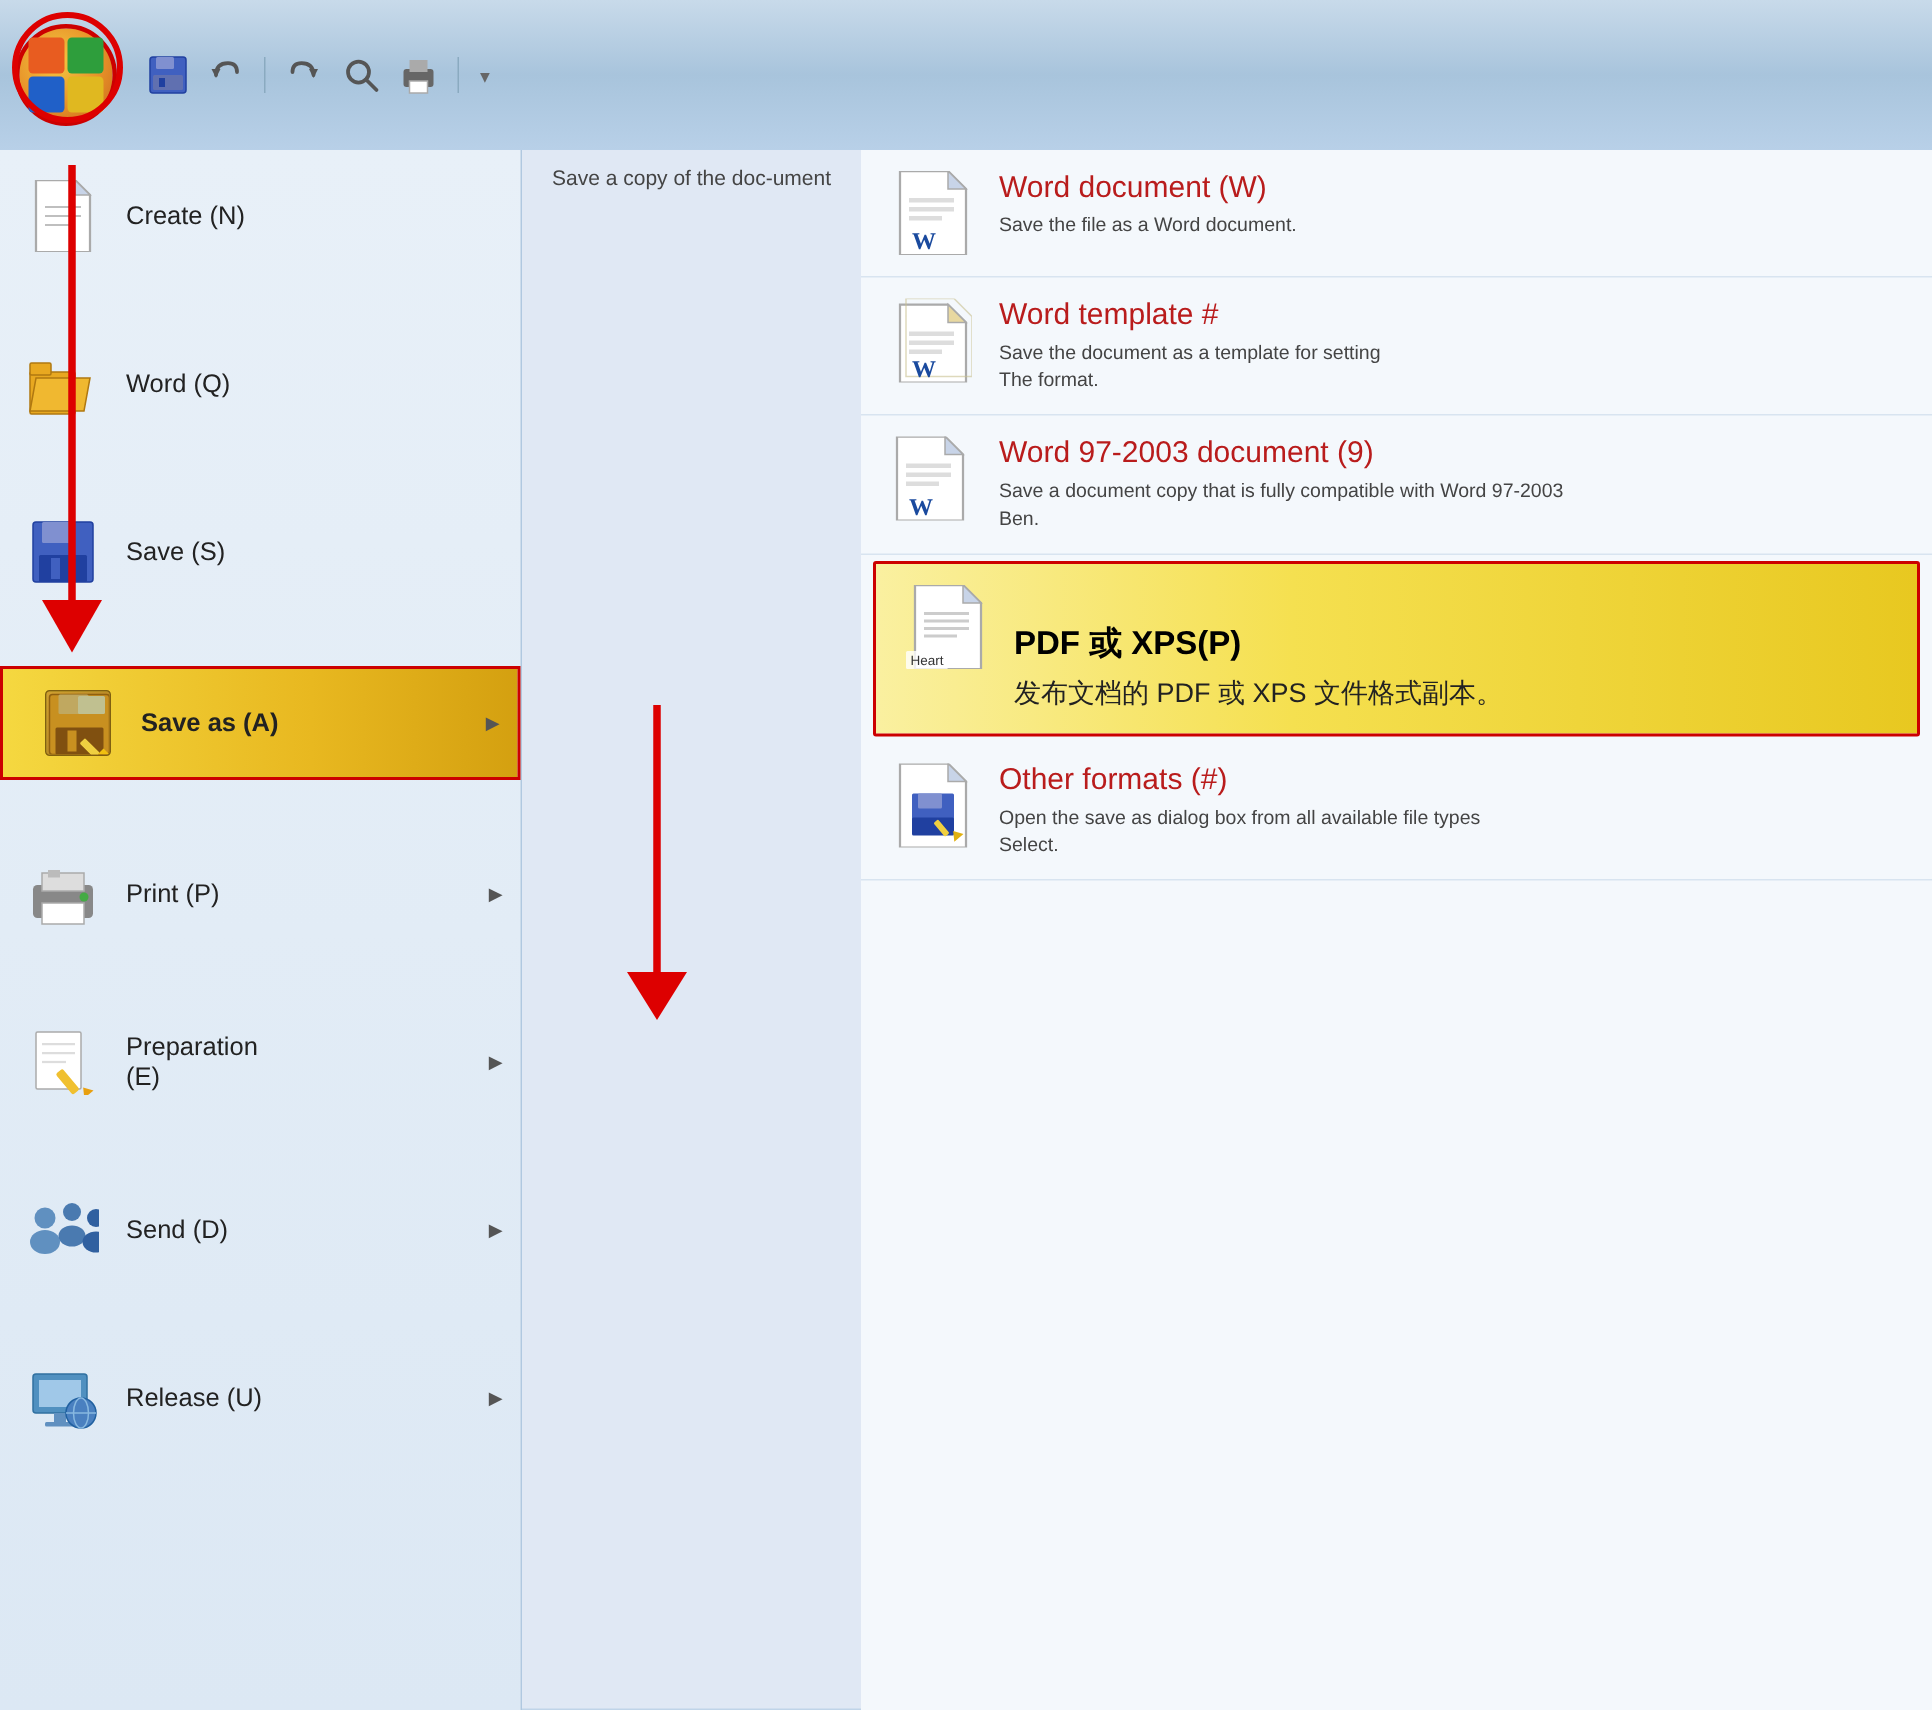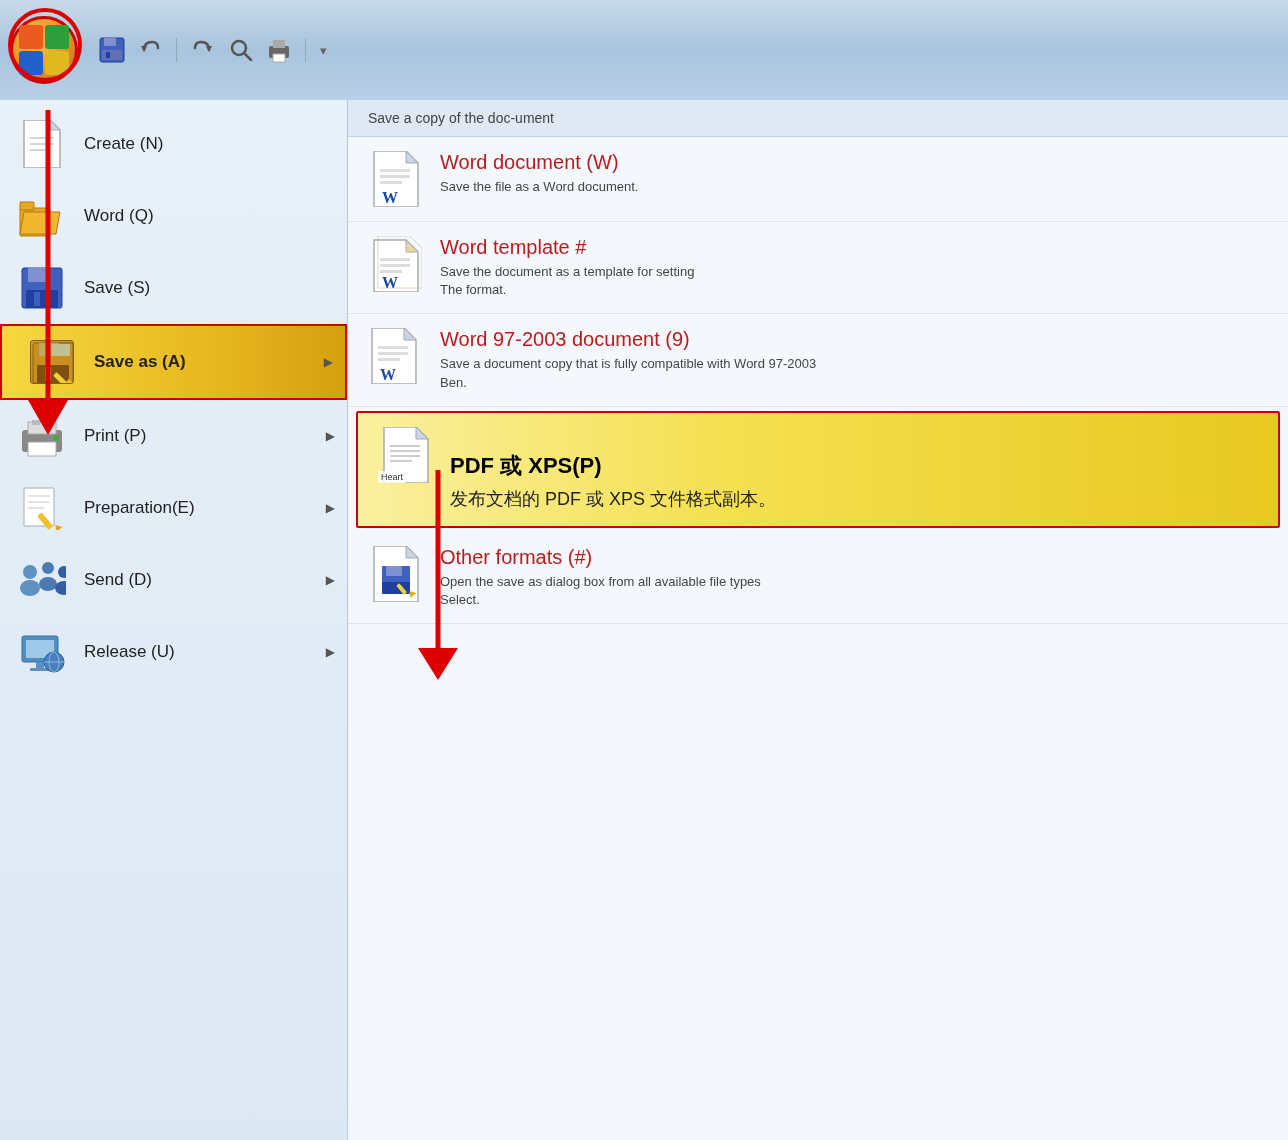--- a/index.html
+++ b/index.html
@@ -132,21 +132,21 @@
       right: 12px;
       font-size: 12px;
       color: #555;
     }
 
     
     .right-panel {
       flex: 1;
       background: #f4f8fc;
       display: flex;
-      flex-direction: column;
+      flex-direction: row;
     }
 
     .right-header {
       background: #e0e8f4;
       padding: 10px 20px;
       border-bottom: 1px solid #c0d4e8;
       font-size: 14px;
       color: #444;
     }
 
@@ -296,21 +296,21 @@
         <rect x="8" y="18" width="12" height="8" fill="white" stroke="#aaa" stroke-width="1"></rect>
       </svg>
     </div>
     <div class="toolbar-sep"></div>
     <div style="color:#666;font-size:13px;margin-left:4px;">▾</div>
   </div>
 </div>
 
 <div class="main-area" style="position:relative;">
 
-  <div class="sidebar" style="position:relative;">
+  <div class="sidebar" style="position:relative;gap:40px;">
 
     <div class="sidebar-item">
       <div class="sidebar-icon">
         <svg width="44" height="48" viewBox="0 0 44 48">
           <polygon points="4,0 30,0 40,10 40,48 4,48" fill="white" stroke="#aaa" stroke-width="1.5"></polygon>
           <polygon points="30,0 40,10 30,10" fill="#c8d4e8" stroke="#aaa" stroke-width="1"></polygon>
           <line x1="10" y1="18" x2="34" y2="18" stroke="#aaa" stroke-width="1"></line>
           <line x1="10" y1="24" x2="34" y2="24" stroke="#aaa" stroke-width="1"></line>
           <line x1="10" y1="30" x2="28" y2="30" stroke="#aaa" stroke-width="1"></line>
         </svg>
@@ -385,21 +385,21 @@
         <svg width="44" height="44" viewBox="0 0 44 44">
           <rect x="4" y="2" width="30" height="38" rx="1" fill="white" stroke="#aaa" stroke-width="1"></rect>
           <line x1="8" y1="10" x2="30" y2="10" stroke="#ddd" stroke-width="1.5"></line>
           <line x1="8" y1="16" x2="30" y2="16" stroke="#ddd" stroke-width="1.5"></line>
           <line x1="8" y1="22" x2="24" y2="22" stroke="#ddd" stroke-width="1.5"></line>
 
           <rect x="22" y="24" width="6" height="18" rx="1.5" fill="#f0c030" transform="rotate(-40 28 34)"></rect>
           <polygon points="38,38 42,44 34,44" fill="#e8a010" transform="rotate(-40 38 42)"></polygon>
         </svg>
       </div>
-      <div style="display:flex;text-align:right;">
+      <div style="display:flex;flex-direction:column;">
         <span class="sidebar-label">Preparation</span>
         <span class="sidebar-label">(E)</span>
       </div>
       <span class="sidebar-arrow">▶</span>
     </div>
 
     <div class="sidebar-item">
       <div class="sidebar-icon">
         <svg width="48" height="44" viewBox="0 0 48 44">
 

